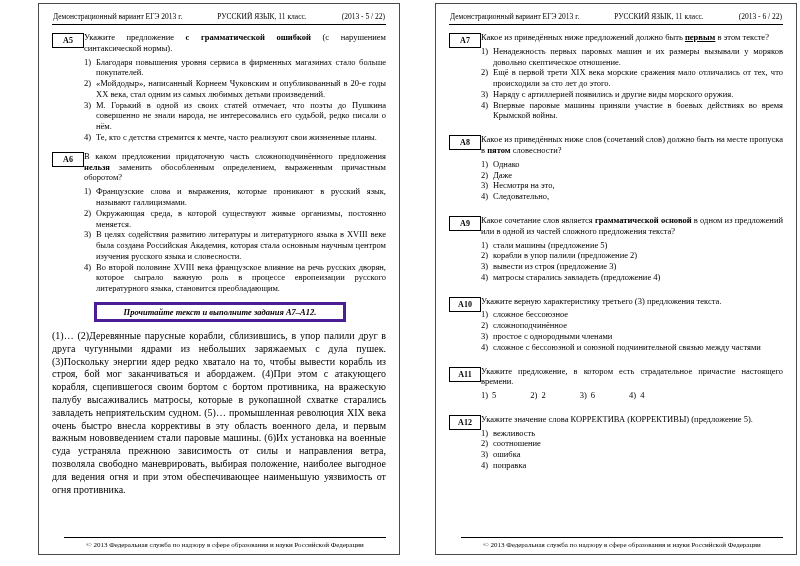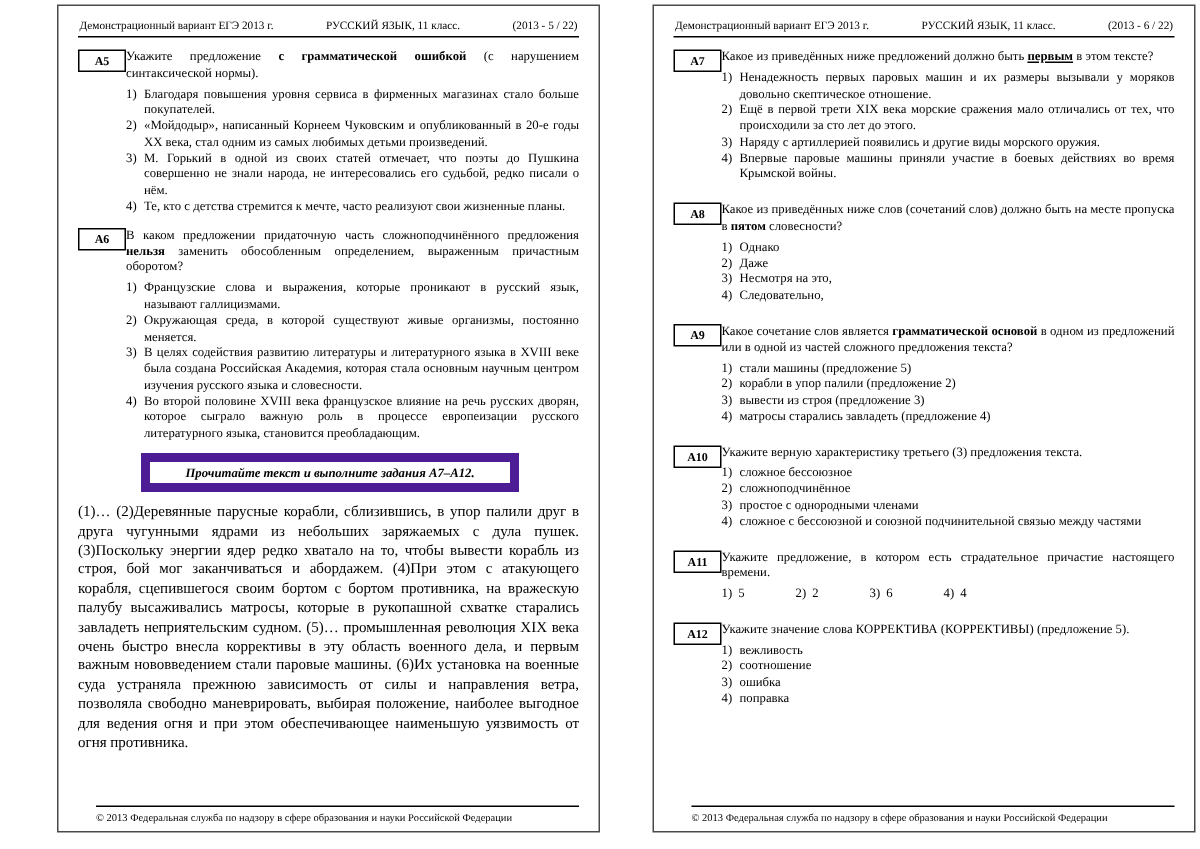--- a/index.html
+++ b/index.html
@@ -40,34 +40,34 @@
   .q { text-align:justify; margin-bottom:3px; }
   .em-bold { font-weight:bold; }
   .em-underline { text-decoration:underline; }
   .opts { }
   .opt { display:flex; }
   .opt-n { flex:0 0 12px; }
   .opt-t { flex:1; text-align:justify; }
   .opts-inline { display:flex; gap:34px; }
   .opts-inline .opt-n { flex:0 0 auto; margin-right:4px; }
   .instr-box {
-    border:6px solid #4c1d95;
+    border:3px solid #4c1d95;
     font-weight:bold; font-style:italic;
     font-size:8.5px; text-align:center;
     padding:2px 0;
     margin:4px 40px 8px 42px;
   }
   .passage {
     font-size:10px; line-height:1.28;
     text-align:justify;
     margin-top:2px;
   }
   .ftr {
     position:absolute; left:25px; right:13px; bottom:5px;
-    font-size:7px; text-align:left;
+    font-size:7px; text-align:center;
     border-top:1px solid #000;
     padding-top:3px;
     white-space:nowrap;
   }
 </style>
 </head>
 <body>
 
 <div class="page page-left">
   <div class="hdr">

